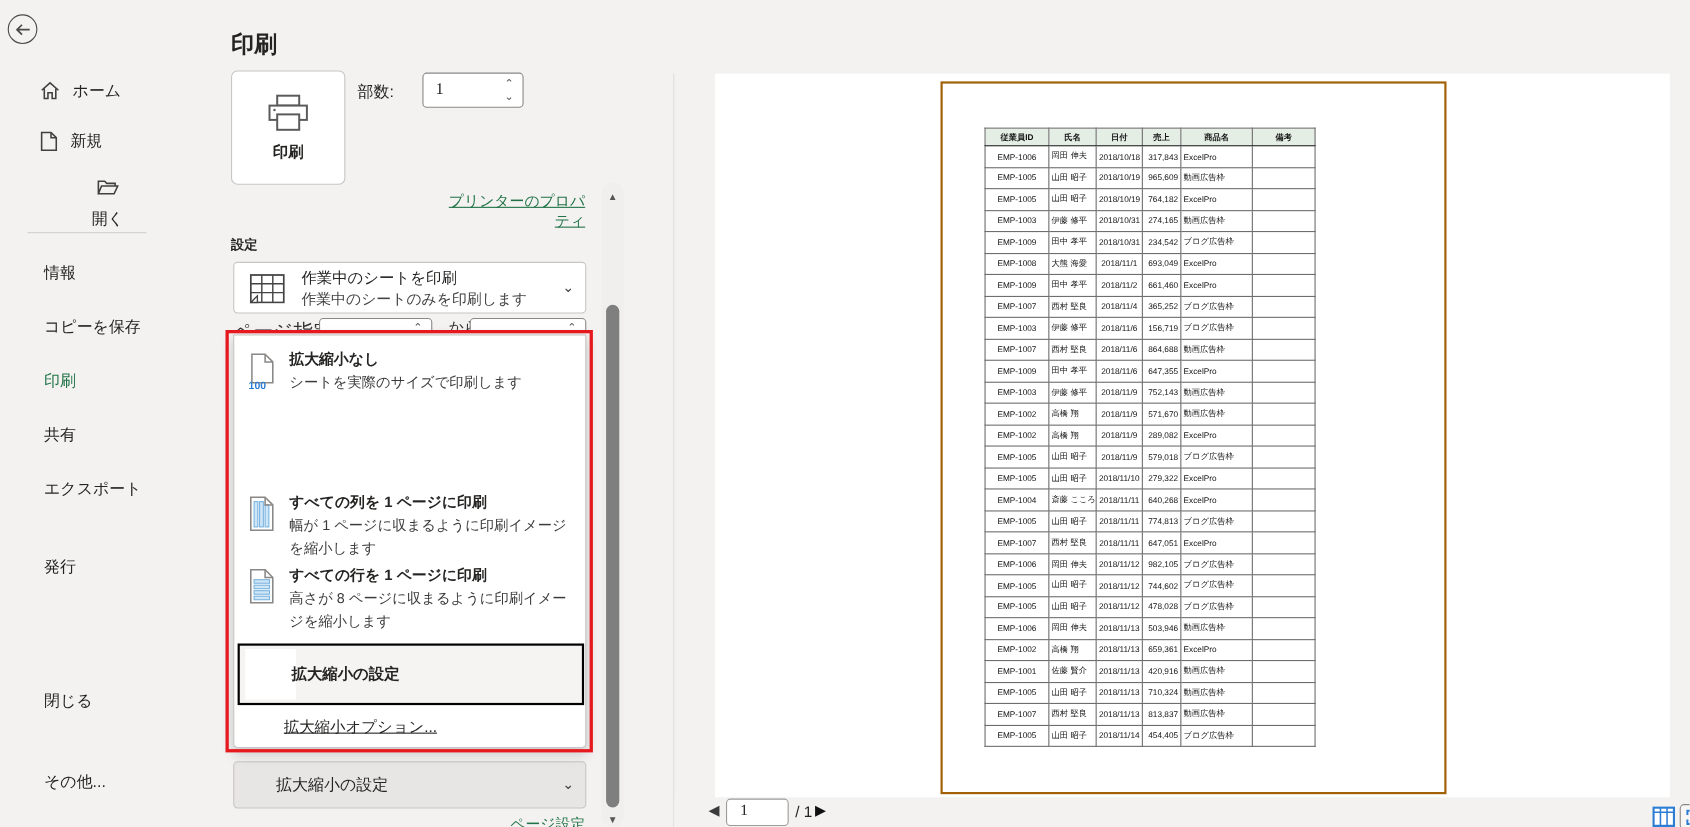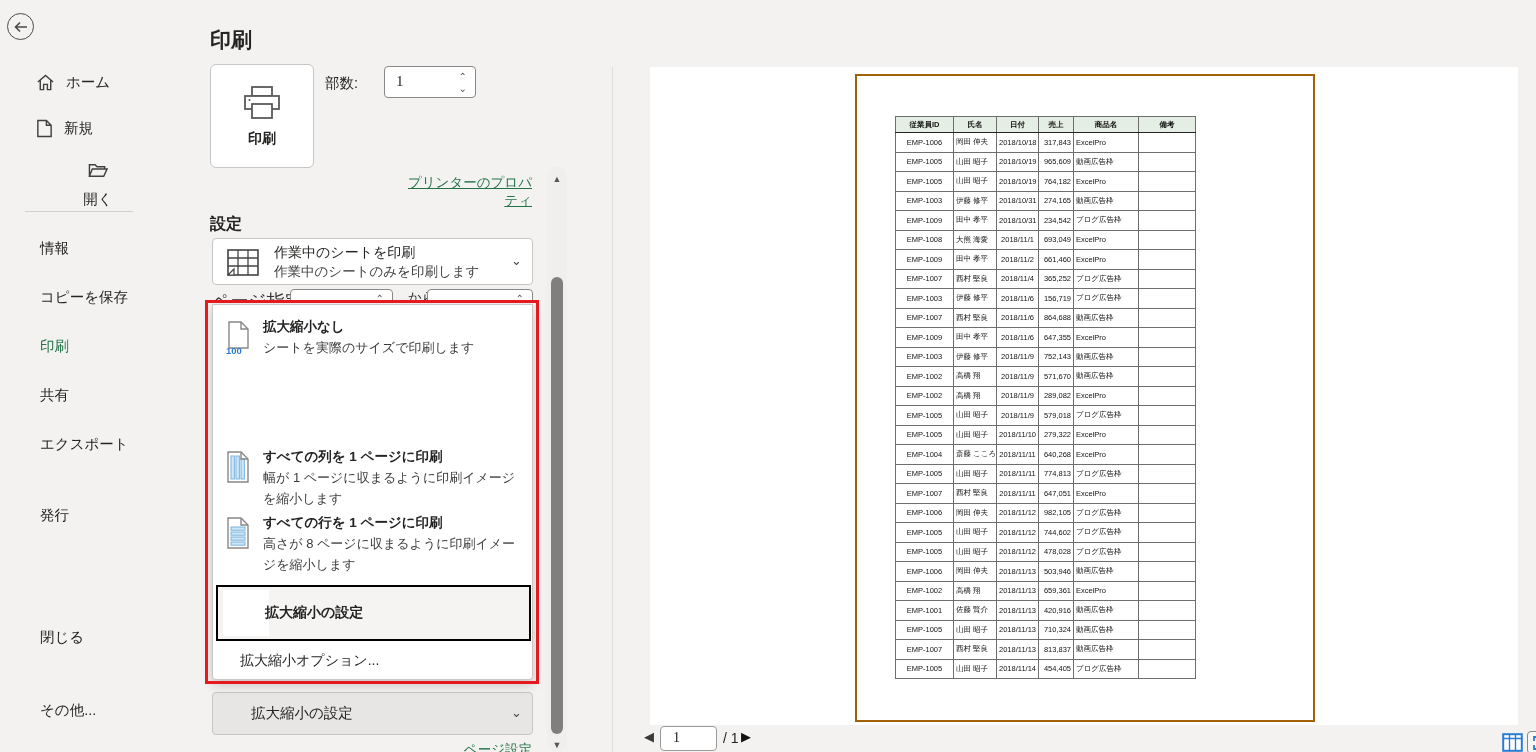--- a/index.html
+++ b/index.html
@@ -23,40 +23,40 @@
   
   .page-title{left:210px;top:26px;font-size:21px;font-weight:bold;}
   .print-big-btn{left:210px;top:64px;width:104px;height:104px;background:#fff;border:1px solid var(--border);border-radius:6px;display:flex;flex-direction:column;align-items:center;justify-content:center;gap:9px;cursor:pointer;}
   .print-big-btn .lbl{font-size:14px;font-weight:bold;}
   .copies-label{left:325px;top:74px;font-size:14.5px;}
   .copies-box{left:384px;top:66px;width:92px;height:32px;background:#fff;border:1px solid #8a8886;border-radius:4px;}
   .copies-box .val{position:absolute;left:11px;top:6px;font-size:15px;font-family:"Liberation Serif","DejaVu Serif",serif;}
   .caret{position:absolute;right:8px;font-size:10px;color:#555;line-height:10px;cursor:pointer;}
   .link{color:var(--green);text-decoration:underline;font-size:13.5px;cursor:pointer;}
   .printer-props{left:395px;top:174px;width:137px;text-align:right;}
-  .settings-title{left:210px;top:214px;font-size:16px;font-weight:bold;text-align:center;}
+  .settings-title{left:210px;top:214px;font-size:12px;font-weight:bold;text-align:center;}
   .sheet-dd{left:212px;top:238px;width:321px;height:47px;background:#fff;border:1px solid var(--border);border-radius:4px;cursor:pointer;}
   .sheet-dd .t1{position:absolute;left:61px;top:5px;font-size:14px;}
   .sheet-dd .t2{position:absolute;left:61px;top:24px;font-size:13.5px;color:#424242;}
   .dd-chev{position:absolute;right:10px;top:14px;font-size:13px;color:#444;}
   .pages-row{left:210px;top:288px;width:325px;height:14px;overflow:hidden;}
   .pages-row .plabel{position:absolute;left:2px;top:1px;font-size:18px;color:#333;}
   .spinbox{position:absolute;top:1px;height:28px;background:#fff;border:1px solid #8a8886;border-radius:4px;}
   .pages-row .to{position:absolute;left:198px;top:1px;font-size:13.5px;color:#333;}
 
   
   .menu{left:212px;top:304px;width:321px;height:376px;background:#fff;border:1px solid var(--border);border-radius:0 0 4px 4px;box-shadow:0 5px 12px rgba(0,0,0,.18);z-index:5;}
   .menu-item{position:absolute;left:0;width:100%;padding-left:50px;cursor:pointer;}
   .menu-item .mi-icon{position:absolute;left:12px;top:4px;}
   .menu-item .mt{font-size:13.5px;font-weight:bold;line-height:20px;}
   .menu-item .md{font-size:13px;color:#3b3b3b;line-height:21px;max-width:258px;}
   .menu-sel{position:absolute;left:3px;top:280px;width:315px;height:56px;border:2px solid #000;background:#f5f4f3;cursor:pointer;}
   .menu-sel .white-ic{position:absolute;left:5px;top:3px;width:46px;height:46px;background:#fff;}
   .menu-sel .mt{position:absolute;left:47px;top:17px;font-size:14px;font-weight:bold;}
-  .menu-opt{position:absolute;left:0;top:341px;width:100%;height:30px;padding-left:27px;font-size:14px;display:flex;align-items:center;cursor:pointer;}
+  .menu-opt{position:absolute;left:0;top:341px;width:100%;height:30px;padding-left:45px;font-size:14px;display:flex;align-items:center;cursor:pointer;text-decoration:underline;}
   .red-box{left:205px;top:300px;width:334px;height:384px;border:3px solid var(--red);z-index:10;pointer-events:none;}
   .scale-dd{left:212px;top:692px;width:321px;height:43px;background:#e8e6e4;border:1px solid var(--border);border-radius:4px;cursor:pointer;}
   .scale-dd .txt{position:absolute;left:38px;top:11px;font-size:14.5px;}
   .page-setup{left:395px;top:741px;width:137px;text-align:right;}
 
   
   .sb-track{left:547px;top:166px;width:20px;height:586px;background:#f0efee;border-radius:10px;}
   .sb-arrow{left:551px;width:12px;font-size:9px;color:#555;text-align:center;cursor:pointer;}
   .sb-thumb{left:551px;top:277px;width:12px;height:457px;background:#7f7f7f;border-radius:6px;cursor:pointer;}
 

